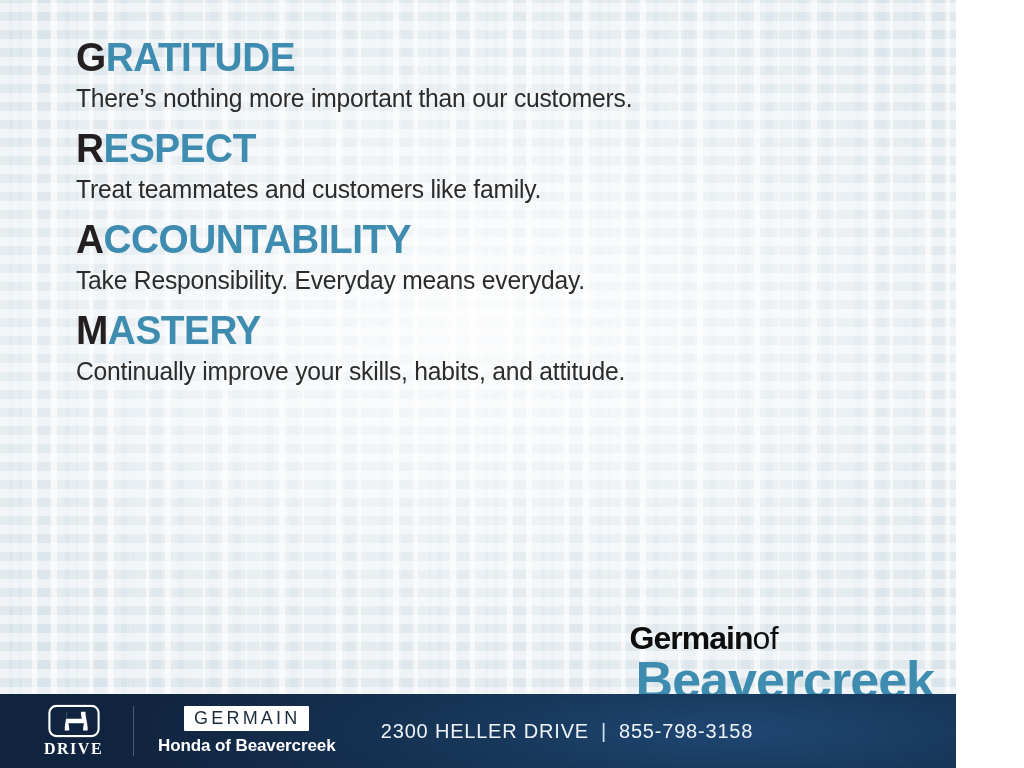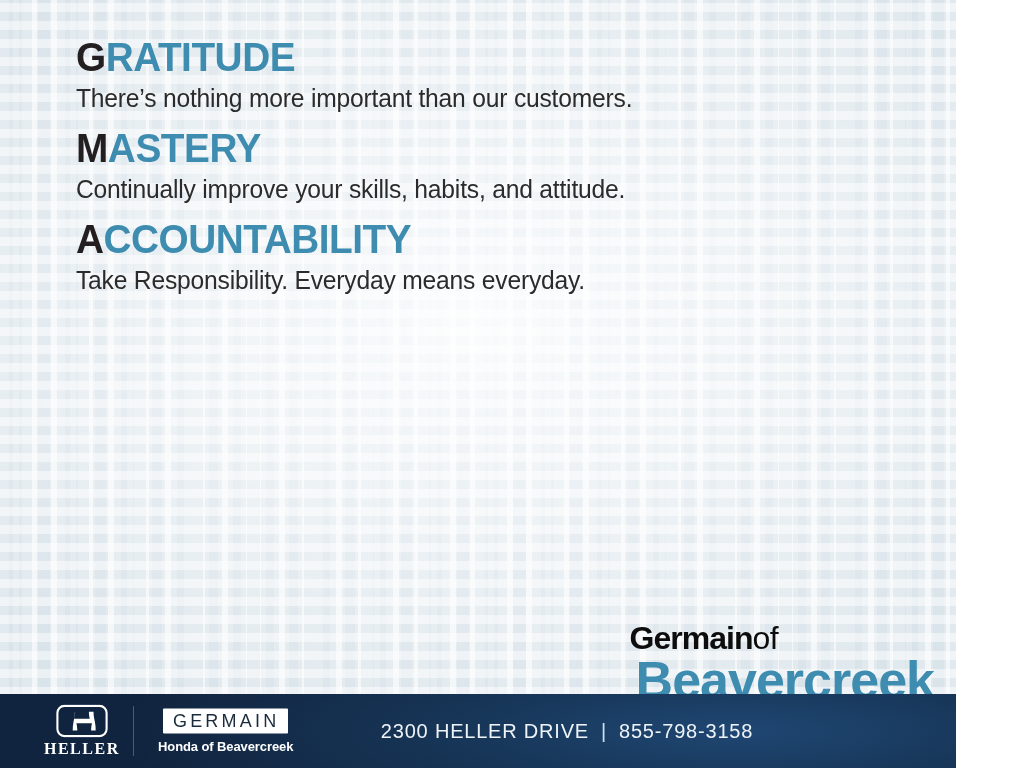--- a/index.html
+++ b/index.html
@@ -187,21 +187,21 @@
     font-family: "Liberation Sans", sans-serif;
     font-weight: normal;
     font-size: 18px;
     letter-spacing: 3.2px;
     color: #1b2b3d;
     line-height: 19px;
   }
   .dealer-name {
     font-family: "Liberation Sans", sans-serif;
     font-weight: bold;
-    font-size: 13px;
+    font-size: 17px;
     color: #ffffff;
     margin-top: 5px;
     letter-spacing: -0.1px;
   }
 
   
   .contact {
     position: absolute;
     left: 0; right: 0;
     top: 50%;
@@ -229,29 +229,33 @@
   <div id="sheen"></div>
 
   <div class="values">
 
     <div class="value-block">
       <div class="value-word"><span class="initial">G</span><span class="rest">RATITUDE</span></div>
       <div class="value-desc">There’s nothing more important than our customers.</div>
     </div>
 
 
+    <div class="value-block">
+      <div class="value-word"><span class="initial">R</span><span class="rest">ESPECT</span></div>
+      <div class="value-desc">Treat teammates and customers like family.</div>
+    </div>
+
+    <div class="value-block">
+      <div class="value-word"><span class="initial">A</span><span class="rest">CCOUNTABILITY</span></div>
+      <div class="value-desc">Take Responsibility. Everyday means everyday.</div>
+    </div>
 
     <div class="value-block">
       <div class="value-word"><span class="initial">M</span><span class="rest">ASTERY</span></div>
       <div class="value-desc">Continually improve your skills, habits, and attitude.</div>
-    </div>
-
-    <div class="value-block">
-      <div class="value-word"><span class="initial">A</span><span class="rest">CCOUNTABILITY</span></div>
-      <div class="value-desc">Take Responsibility. Everyday means everyday.</div>
     </div>
 
 
 
   </div>
 
   <div class="germain-lockup">
     <div class="germain-line1"><span class="g-bold">Germain</span><span class="g-light">of</span></div>
     <div class="germain-line2">Beavercreek</div>
   </div>
@@ -271,21 +275,21 @@
                    c0 4.0 0.9 7.7 1.5 10.7
                    c0.5 2.6 0.7 5.3 0.7 8.0
                    h-4.6
                    c0 -3.2 0.5 -5.6 0.9 -7.2
                    h-15.6
                    c0.4 1.6 0.9 4.0 0.9 7.2
                    h-4.6
                    c0 -2.7 0.2 -5.4 0.7 -8.0
                    c0.6 -3.0 1.5 -6.7 1.5 -10.7 z" fill="#ffffff"></path>
         </svg>
-        <div class="honda-word">HELLER</div>
+        <div class="honda-word">DRIVE</div>
       </div>
 
       <div class="footer-divider"></div>
 
       <div class="dealer-group">
         <div class="germain-box">
           <div class="germain-box-text">GERMAIN</div>
         </div>
         <div class="dealer-name">Honda of Beavercreek</div>
       </div>

